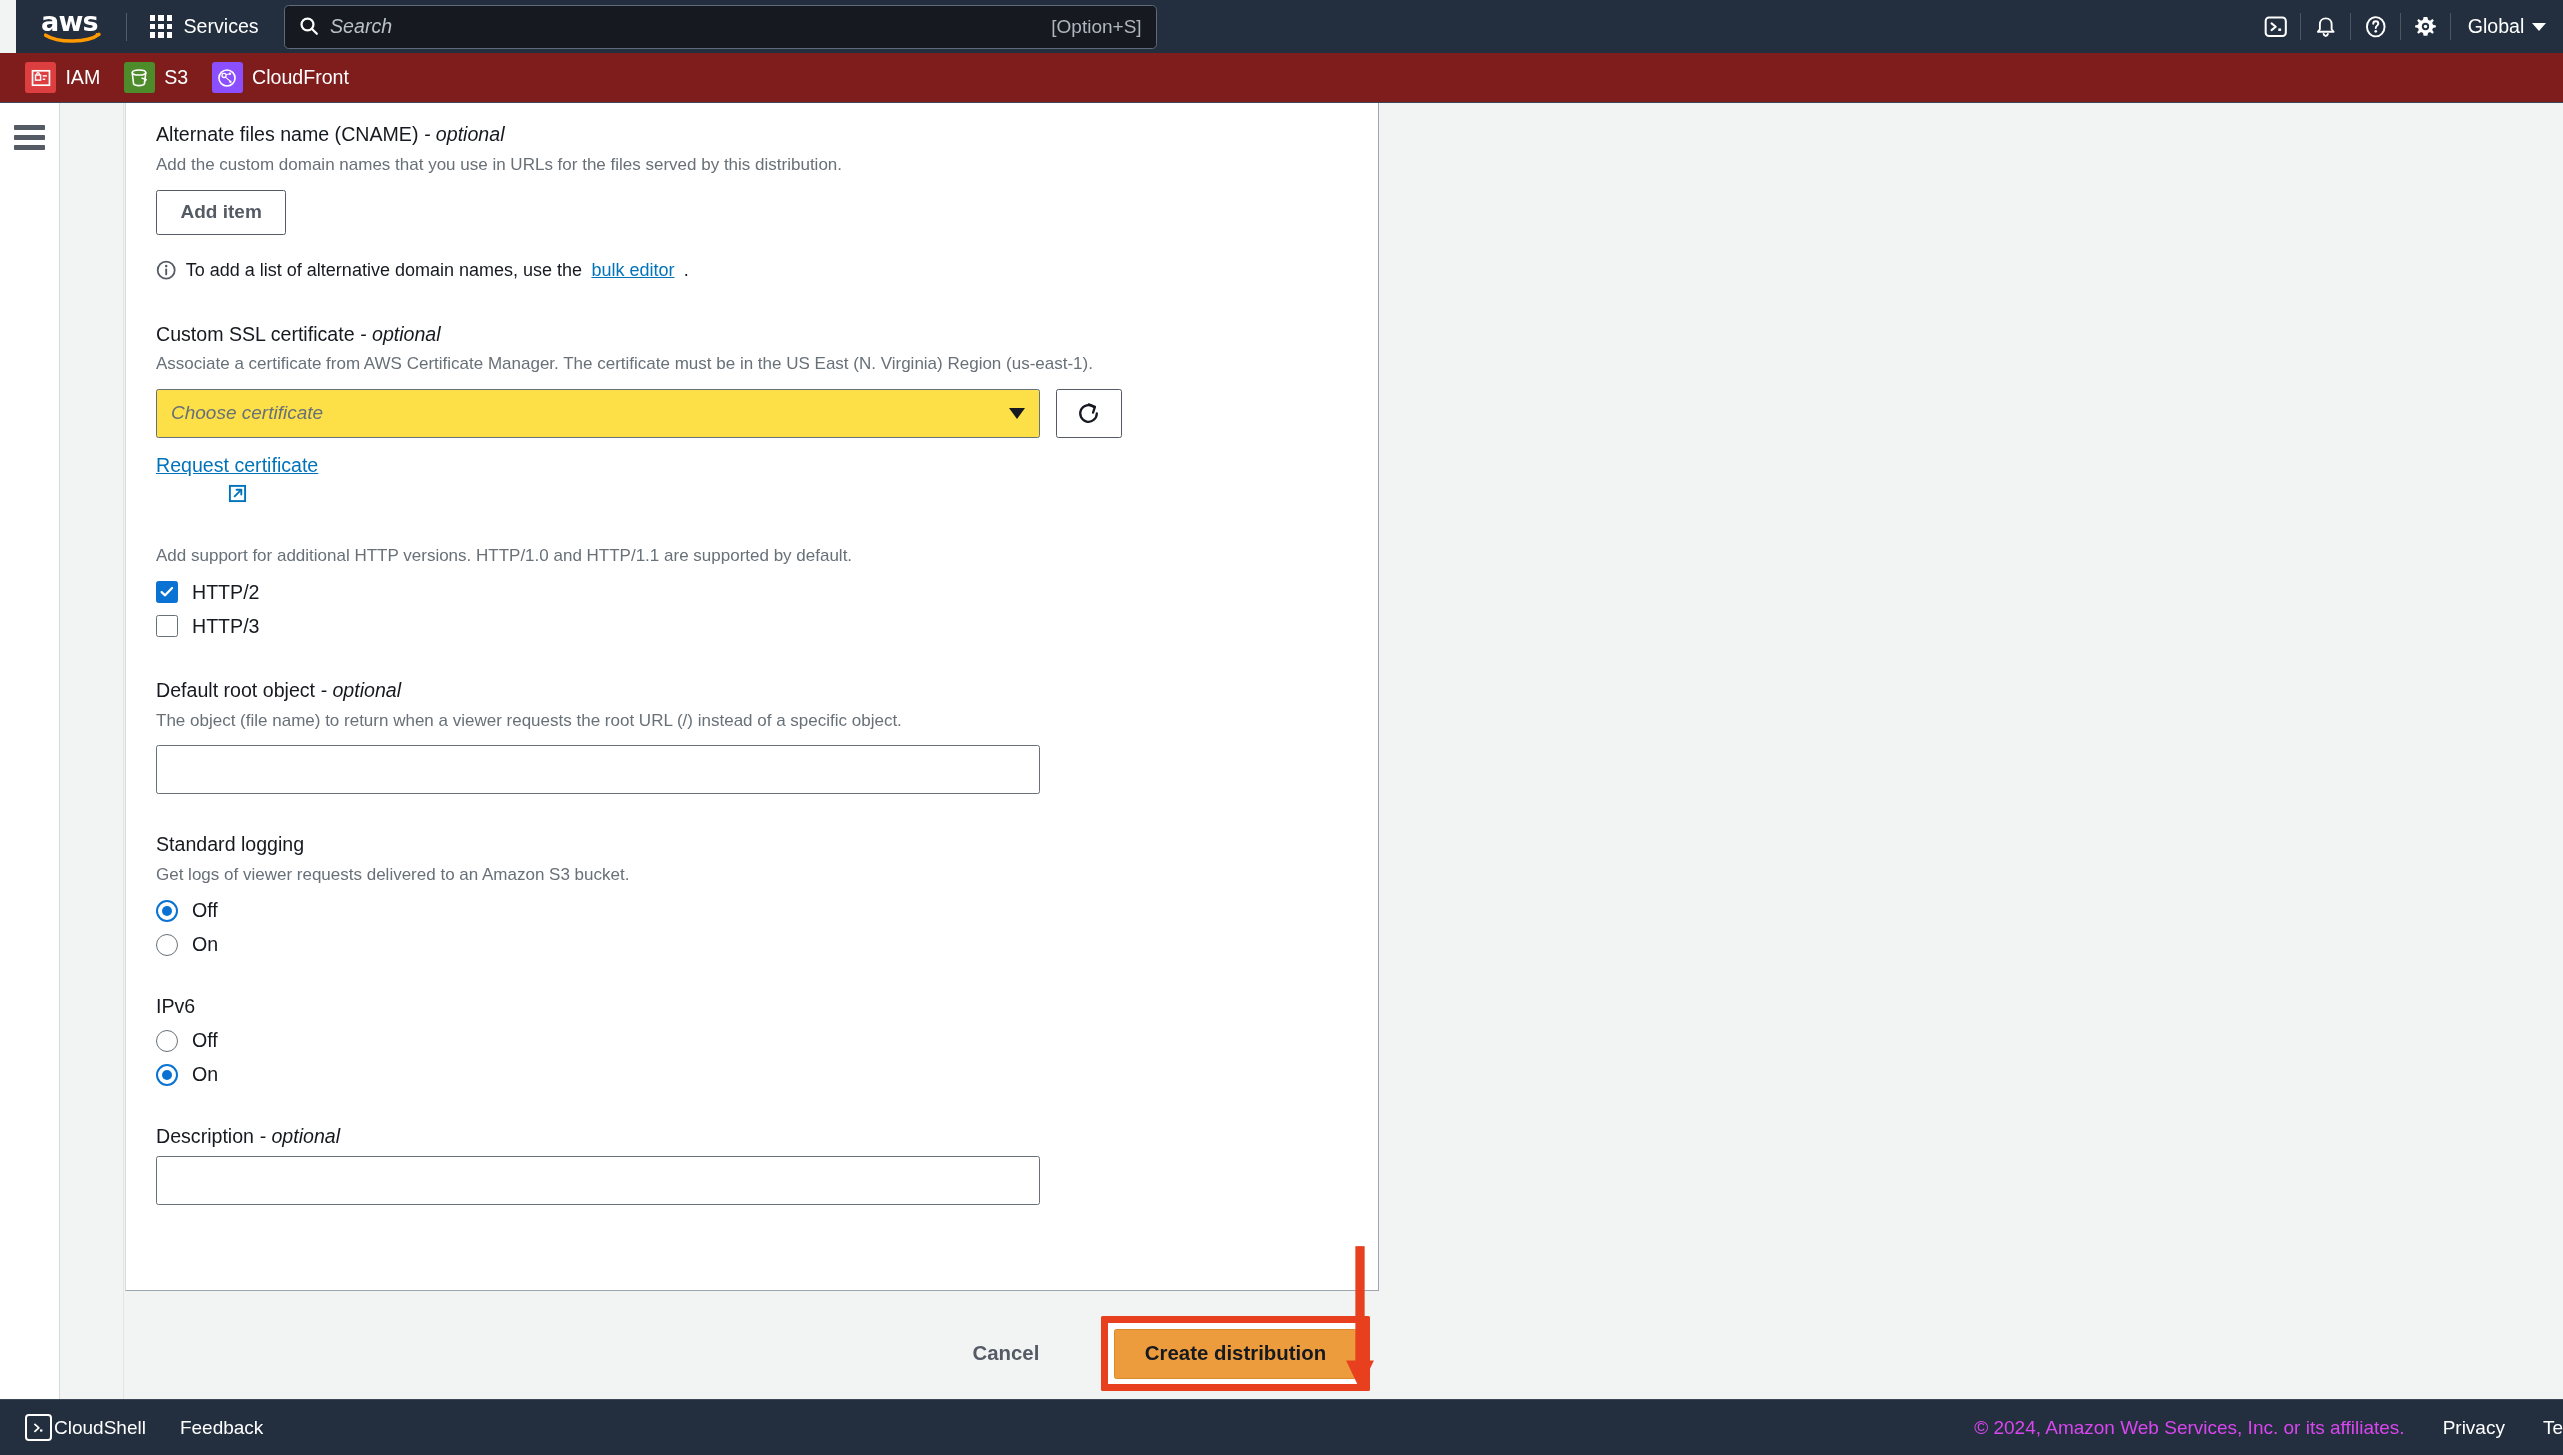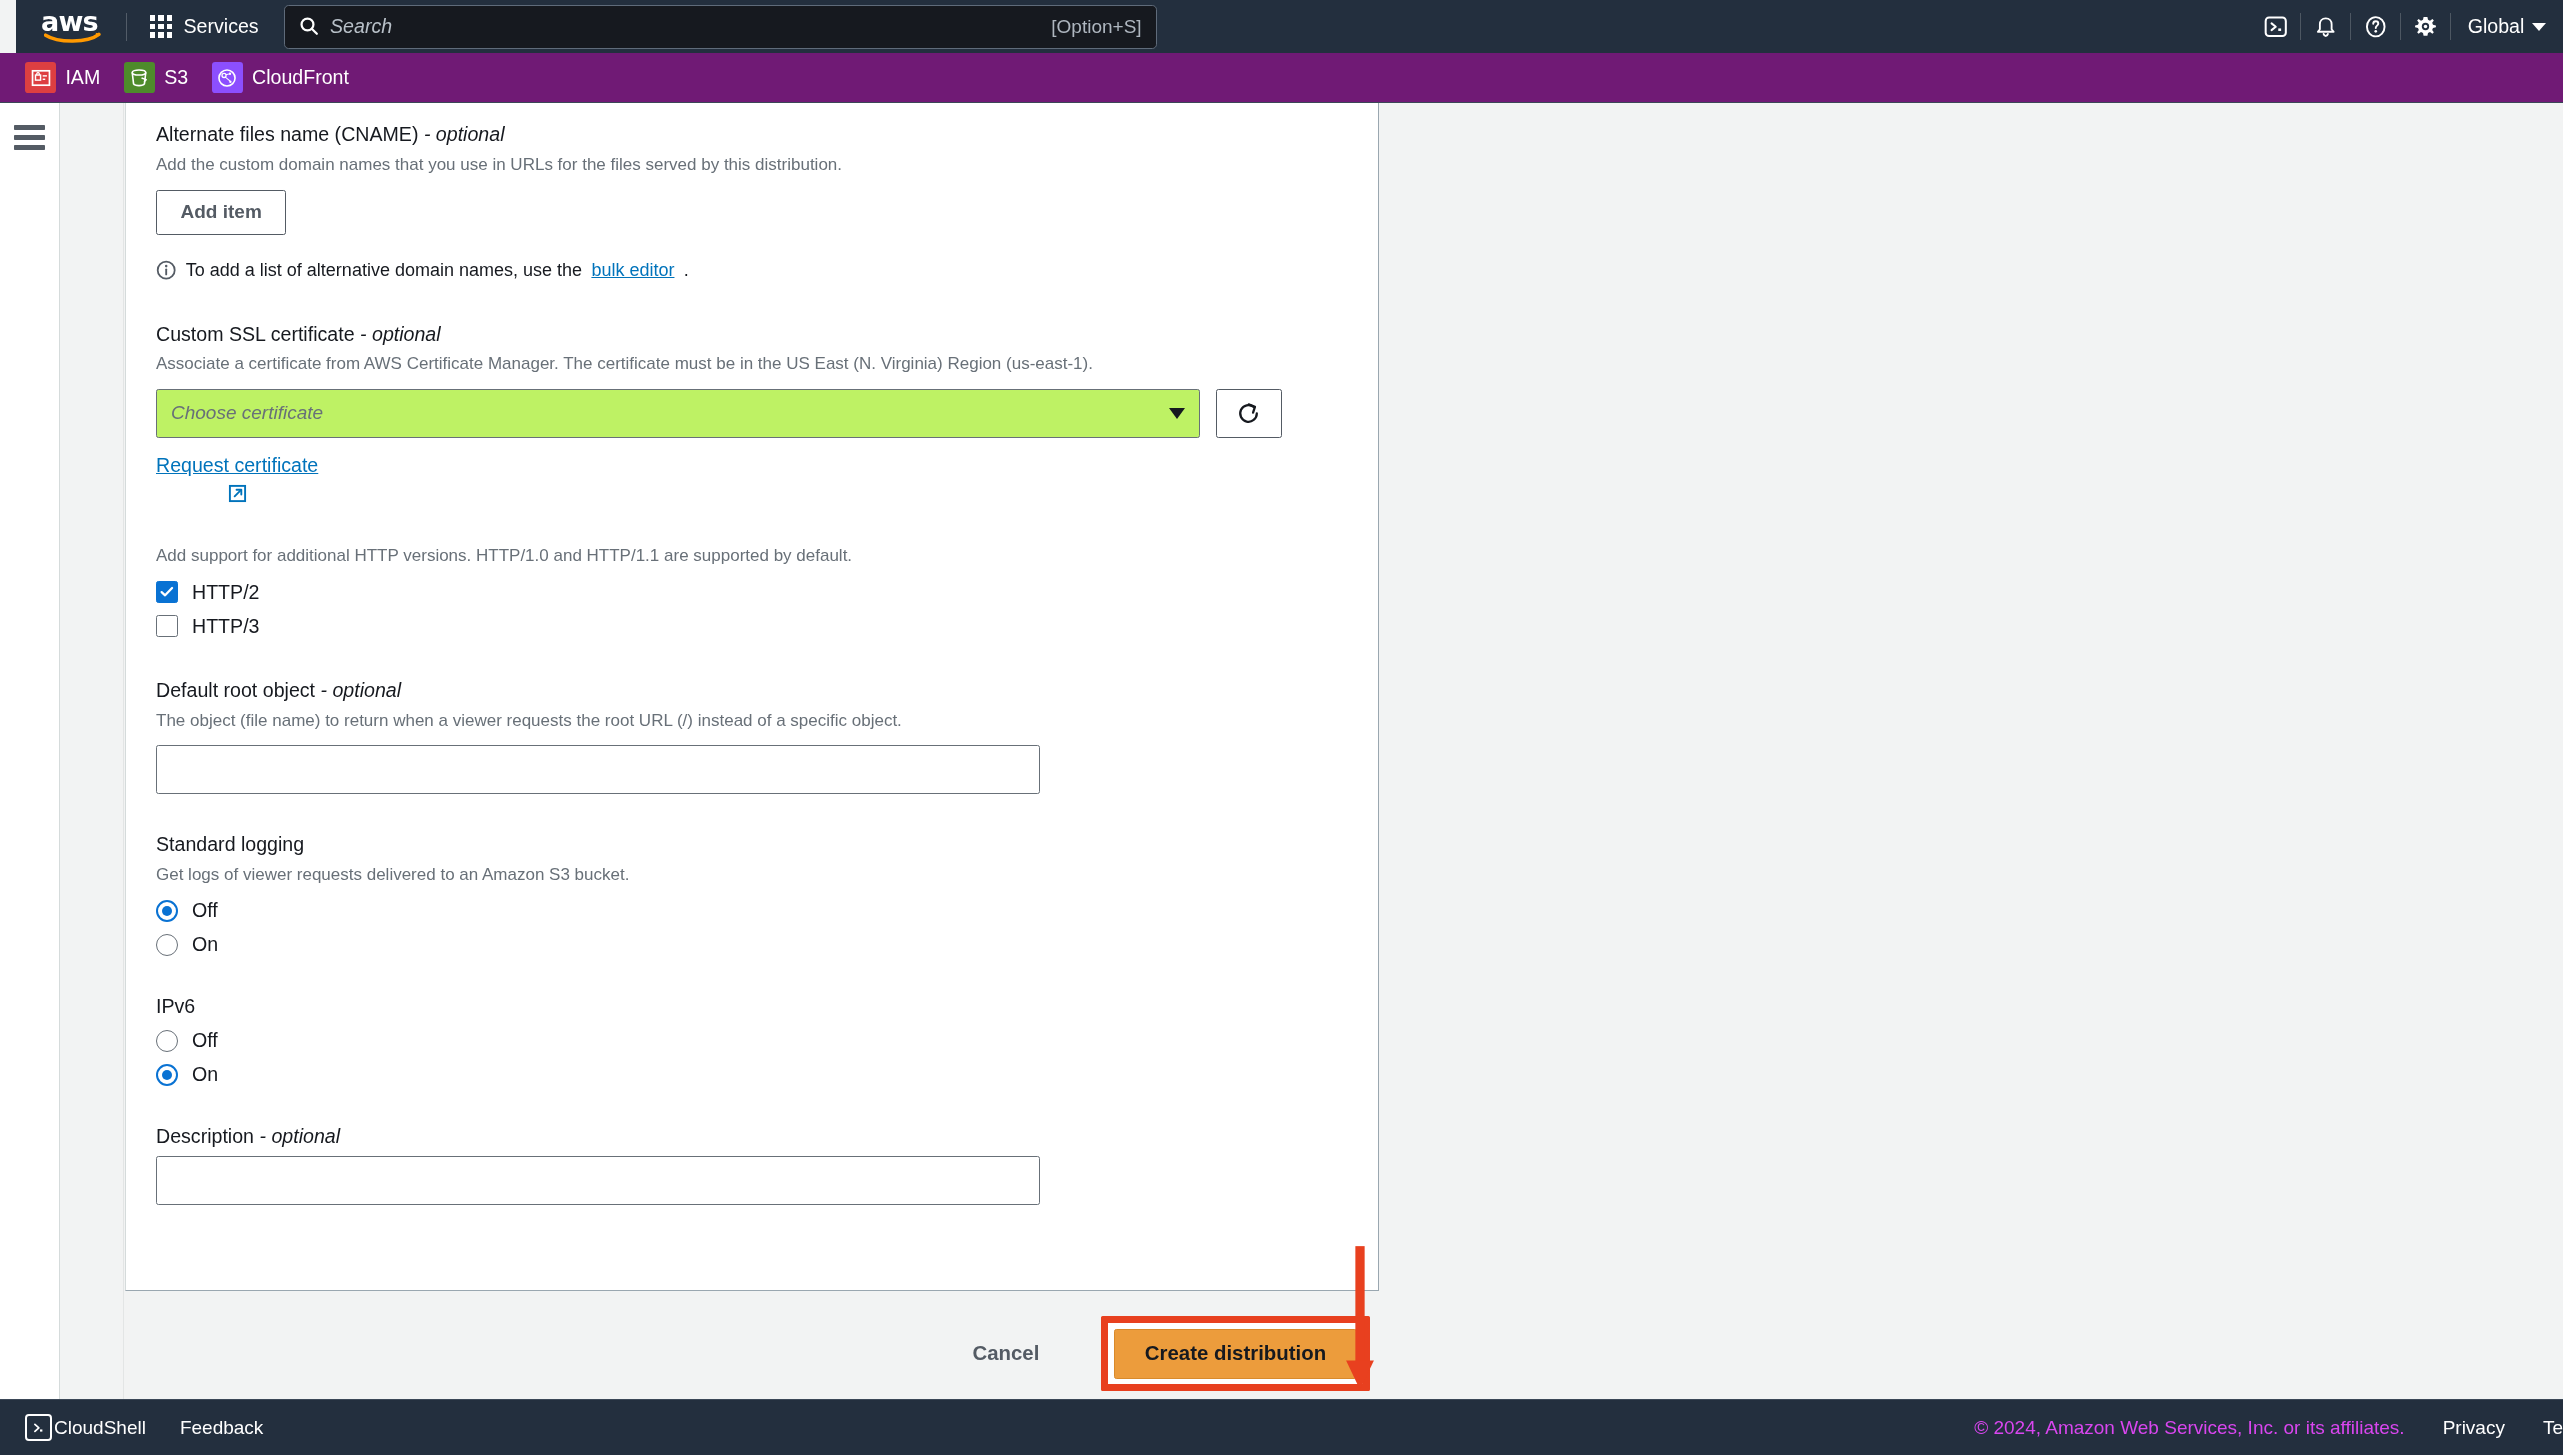--- a/index.html
+++ b/index.html
@@ -67,21 +67,21 @@
     color: #ffffff; font-size: 19.6px; cursor: pointer; height: 53px;
   }
   .caret-down {
     width: 0; height: 0; border-left: 7px solid transparent;
     border-right: 7px solid transparent; border-top: 8.6px solid #ffffff;
   }
 
   
   .shortcutbar {
     position: absolute; top: 53px; left: 0; width: 2563px; height: 50px;
-    background: #701a75; display: flex; align-items: center;
+    background: #7f1d1d; display: flex; align-items: center;
     border-bottom: 0.8px solid #3b4757;
   }
   .shortcut {
     display: flex; align-items: center; gap: 9.4px; margin-left: 23.5px;
     cursor: pointer;
   }
   .shortcut:first-child { margin-left: 25px; }
   .svc-icon {
     width: 31px; height: 31px; border-radius: 3.1px; flex: none;
     display: flex; align-items: center; justify-content: center;
@@ -141,21 +141,21 @@
 
   .info-line {
     display: flex; align-items: center; gap: 9.4px;
     font-size: 18px; color: #16191f; margin-top: 25px;
   }
   .info-icon { width: 20.4px; height: 20.4px; flex: none; }
   .link { color: #0073bb; text-decoration: underline; cursor: pointer; }
 
   .select-row { display: flex; align-items: center; gap: 15.7px; }
   .select-box {
-    width: 1044px; height: 49px; background: #bef264;
+    width: 884px; height: 49px; background: #fde047;
     border: 1.6px solid #687078; border-radius: 2.4px;
     display: flex; align-items: center; padding: 12px 14px;
     cursor: pointer;
   }
   .select-value {
     flex: 1; font-size: 19px; color: #687078; font-style: italic;
   }
   .select-caret {
     width: 0; height: 0; border-left: 8.6px solid transparent;
     border-right: 8.6px solid transparent; border-top: 11px solid #16191f;

